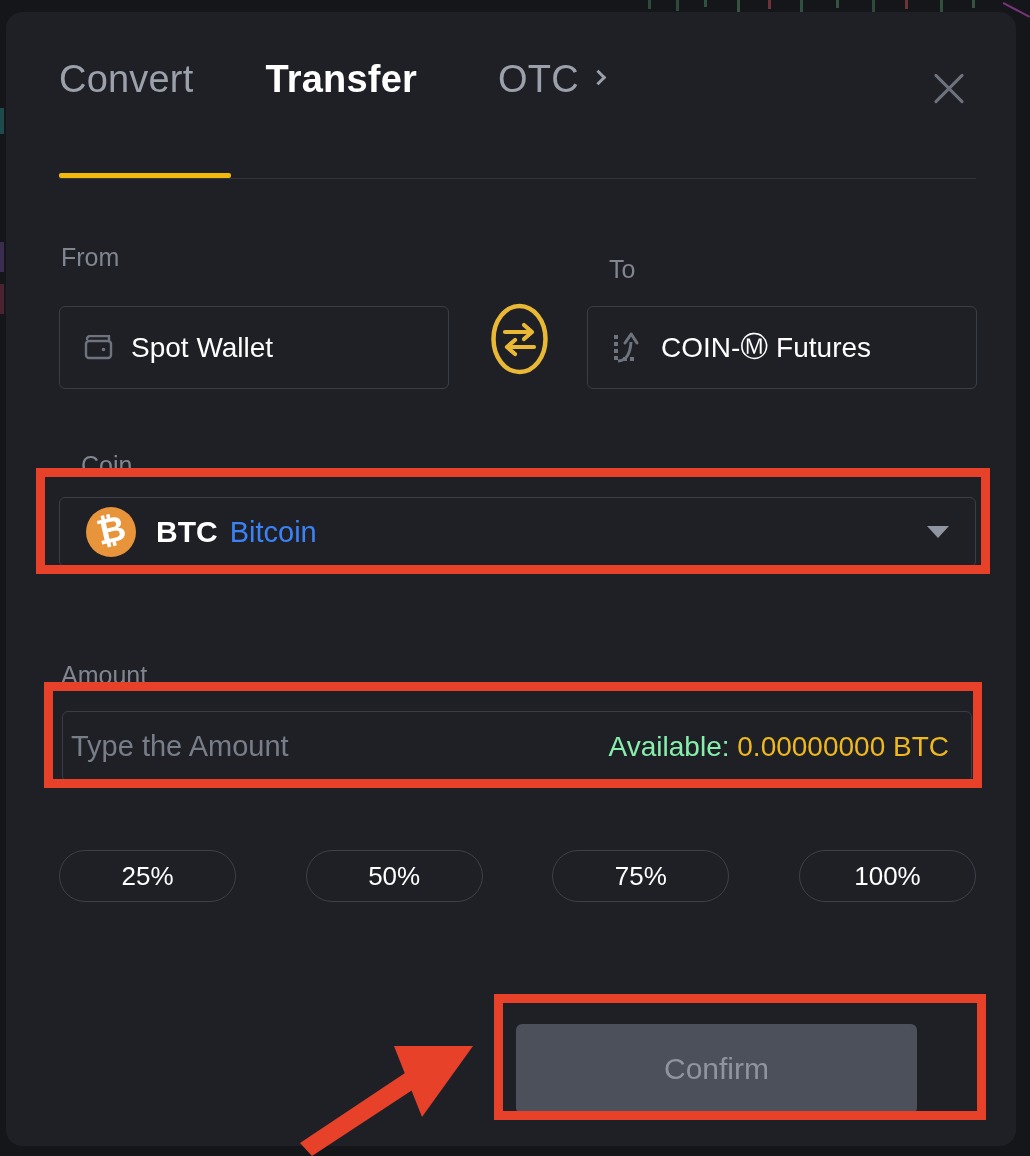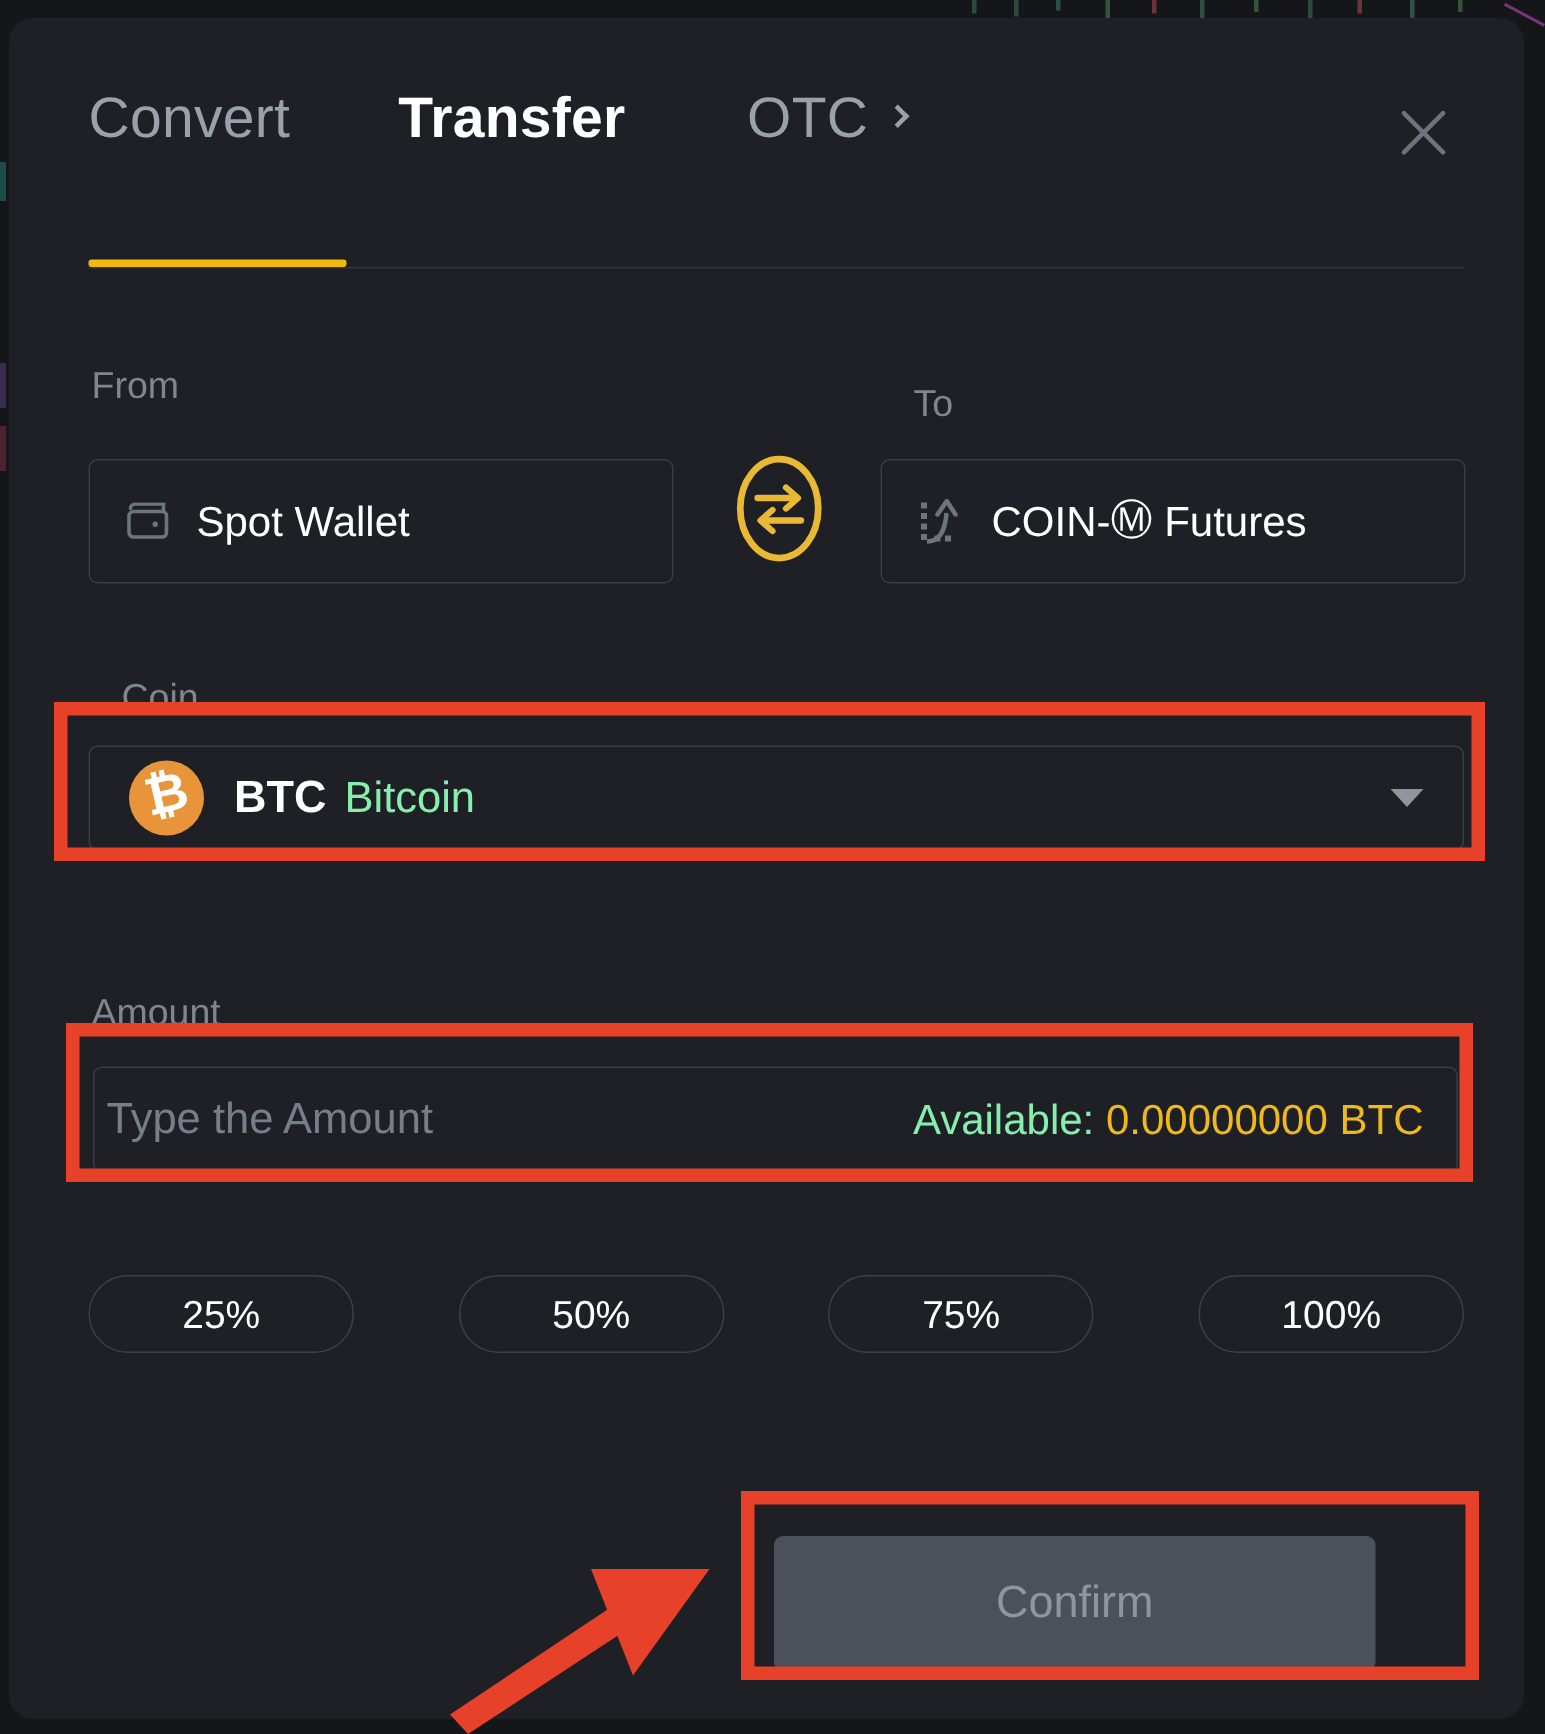--- a/index.html
+++ b/index.html
@@ -222,21 +222,21 @@
     top: -2px;
   }
   .coin-symbol {
     font-size: 30px;
     font-weight: bold;
     color: #ffffff;
     margin-right: 12px;
   }
   .coin-fullname {
     font-size: 29px;
-    color: #86efac;
+    color: #3b82f6;
   }
   .caret {
     margin-left: auto;
     width: 0;
     height: 0;
     border-left: 11px solid transparent;
     border-right: 11px solid transparent;
     border-top: 12px solid #9096a1;
   }
 

